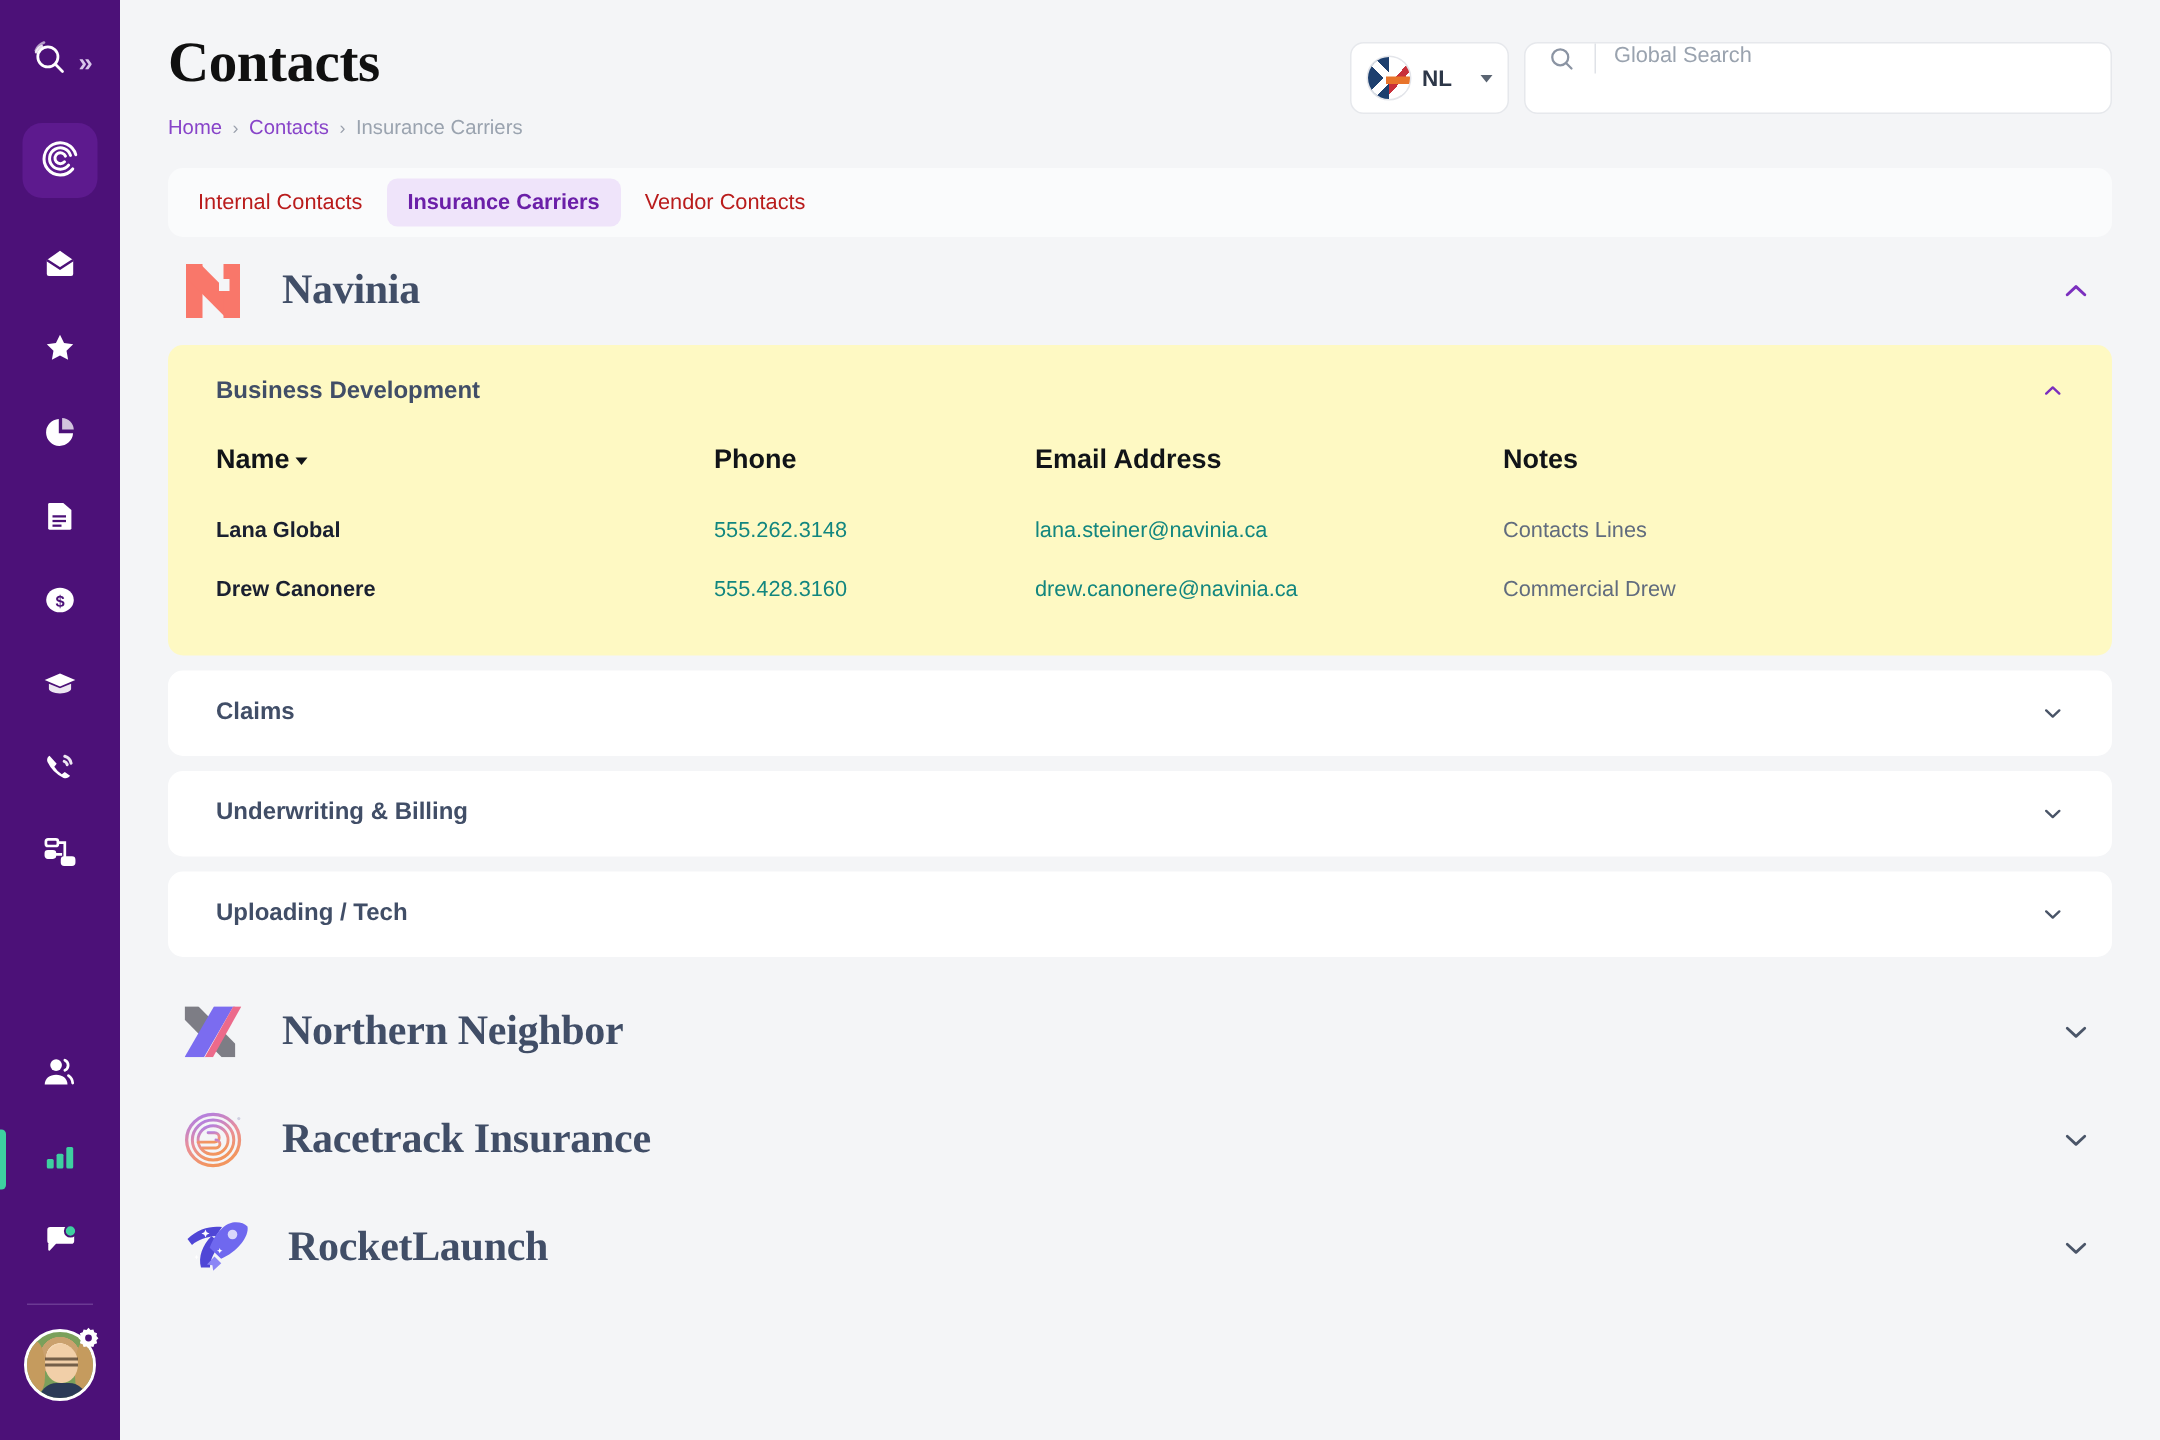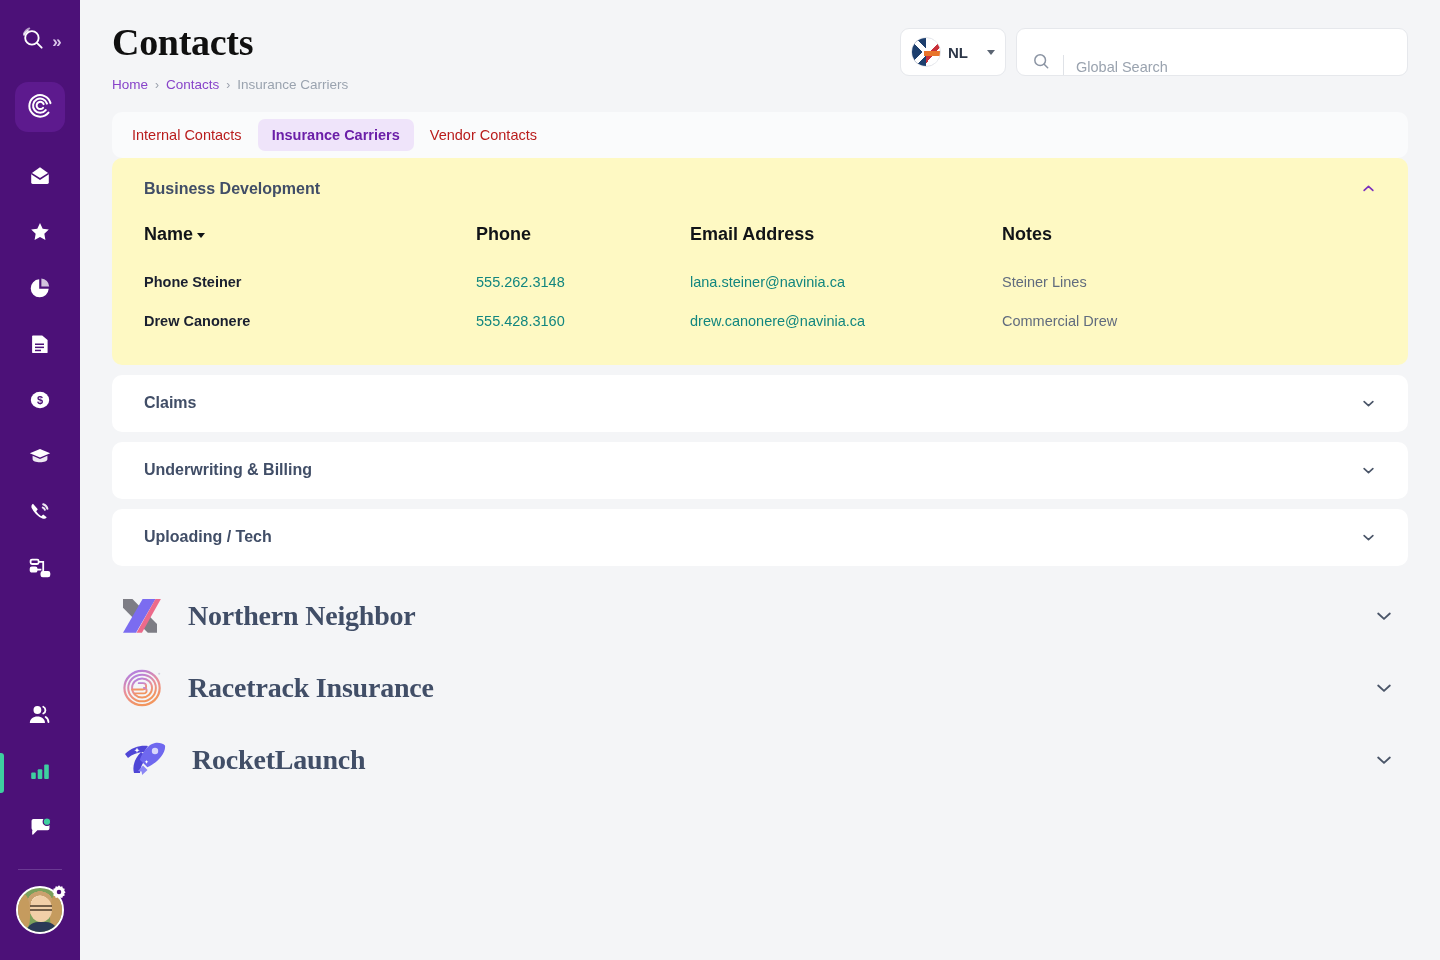--- a/index.html
+++ b/index.html
@@ -93,21 +93,21 @@
         linear-gradient(45deg, transparent 44%, #ffffff 44% 56%, transparent 56%),
         linear-gradient(-45deg, transparent 44%, #ffffff 44% 56%, transparent 56%);}
   .flag .rstripe { position:absolute; left:50%; top:0; width:50%; height:100%;
       background: linear-gradient(-48deg, transparent 42%, #c8303a 42% 58%, transparent 58%);}
   .flag .ostripe { position:absolute; left:42%; top:45%; width:58%; height:5px; background:#e8742b;}
   .lang-code { font-size: 15px; font-weight: 700; color: #2d3748; }
   .caret-down { width:0;height:0;border-left:4.5px solid transparent;border-right:4.5px solid transparent;border-top:5.5px solid #5a6472; margin-left:auto;}
 
   .search-box {
     width: 392px; height: 48px; background: #fff; border: 1px solid #e6e8ec;
-    border-radius: 9px; display: flex; align-items: flex-end; padding: 0 14px; gap: 12px;
+    border-radius: 9px; display: flex; align-items: flex-start; padding: 0 14px; gap: 12px;
   }
   .search-div { width: 1px; height: 20px; background: #dfe2e7; }
   .search-input {
     border: none; outline: none; flex: 1 1 auto; font-size: 14.5px;
     color: #3d4css; font-family: "Liberation Sans", sans-serif; background: transparent;
   }
   .search-input::placeholder { color: #9aa3af; }
 
   
   .tabs-bar {
@@ -374,20 +374,34 @@
         </div>
       </div>
     </div>
 
     <div class="tabs-bar">
       <div class="tab">Internal Contacts</div>
       <div class="tab active">Insurance Carriers</div>
       <div class="tab">Vendor Contacts</div>
     </div>
 
+    <div class="carrier-head">
+      <span class="logo-box lg-navinia">
+        <span class="bar-l"></span>
+          <span class="diag"></span>
+          <span class="bar-r"></span>
+          <span class="notch"></span>
+      </span>
+      <span class="carrier-name">Navinia</span>
+      <span class="chev">
+        <svg width="20" height="20" viewBox="0 0 24 24" fill="none" stroke="#7b2fbe" stroke-width="2.4" stroke-linecap="round" stroke-linejoin="round">
+          <polyline points="5,15 12,8.5 19,15"></polyline>
+        </svg>
+      </span>
+    </div>
 
     <div class="card top">
       <div class="section-head">
         <span class="section-title">Business Development</span>
         <span class="chev">
           <svg width="15" height="15" viewBox="0 0 24 24" fill="none" stroke="#7b2fbe" stroke-width="2.6" stroke-linecap="round" stroke-linejoin="round">
             <polyline points="5,15 12,8.5 19,15"></polyline>
           </svg>
         </span>
       </div>
@@ -398,24 +412,24 @@
             <th class="col-name">
               <span>Name</span><span class="sort-caret"></span>
             </th>
             <th class="col-phone">Phone</th>
             <th class="col-email">Email Address</th>
             <th class="col-notes">Notes</th>
           </tr>
         </thead>
         <tbody>
           <tr>
-            <td class="cell-name">Phone Steiner</td>
+            <td class="cell-name">Lana Global</td>
             <td><a class="cell-link" href="#">555.262.3148</a></td>
             <td><a class="cell-link" href="#">lana.steiner@navinia.ca</a></td>
-            <td class="cell-notes">Steiner Lines</td>
+            <td class="cell-notes">Contacts Lines</td>
           </tr>
           <tr>
             <td class="cell-name">Drew Canonere</td>
             <td><a class="cell-link" href="#">555.428.3160</a></td>
             <td><a class="cell-link" href="#">drew.canonere@navinia.ca</a></td>
             <td class="cell-notes">Commercial Drew</td>
           </tr>
         </tbody>
       </table>
     </div>

